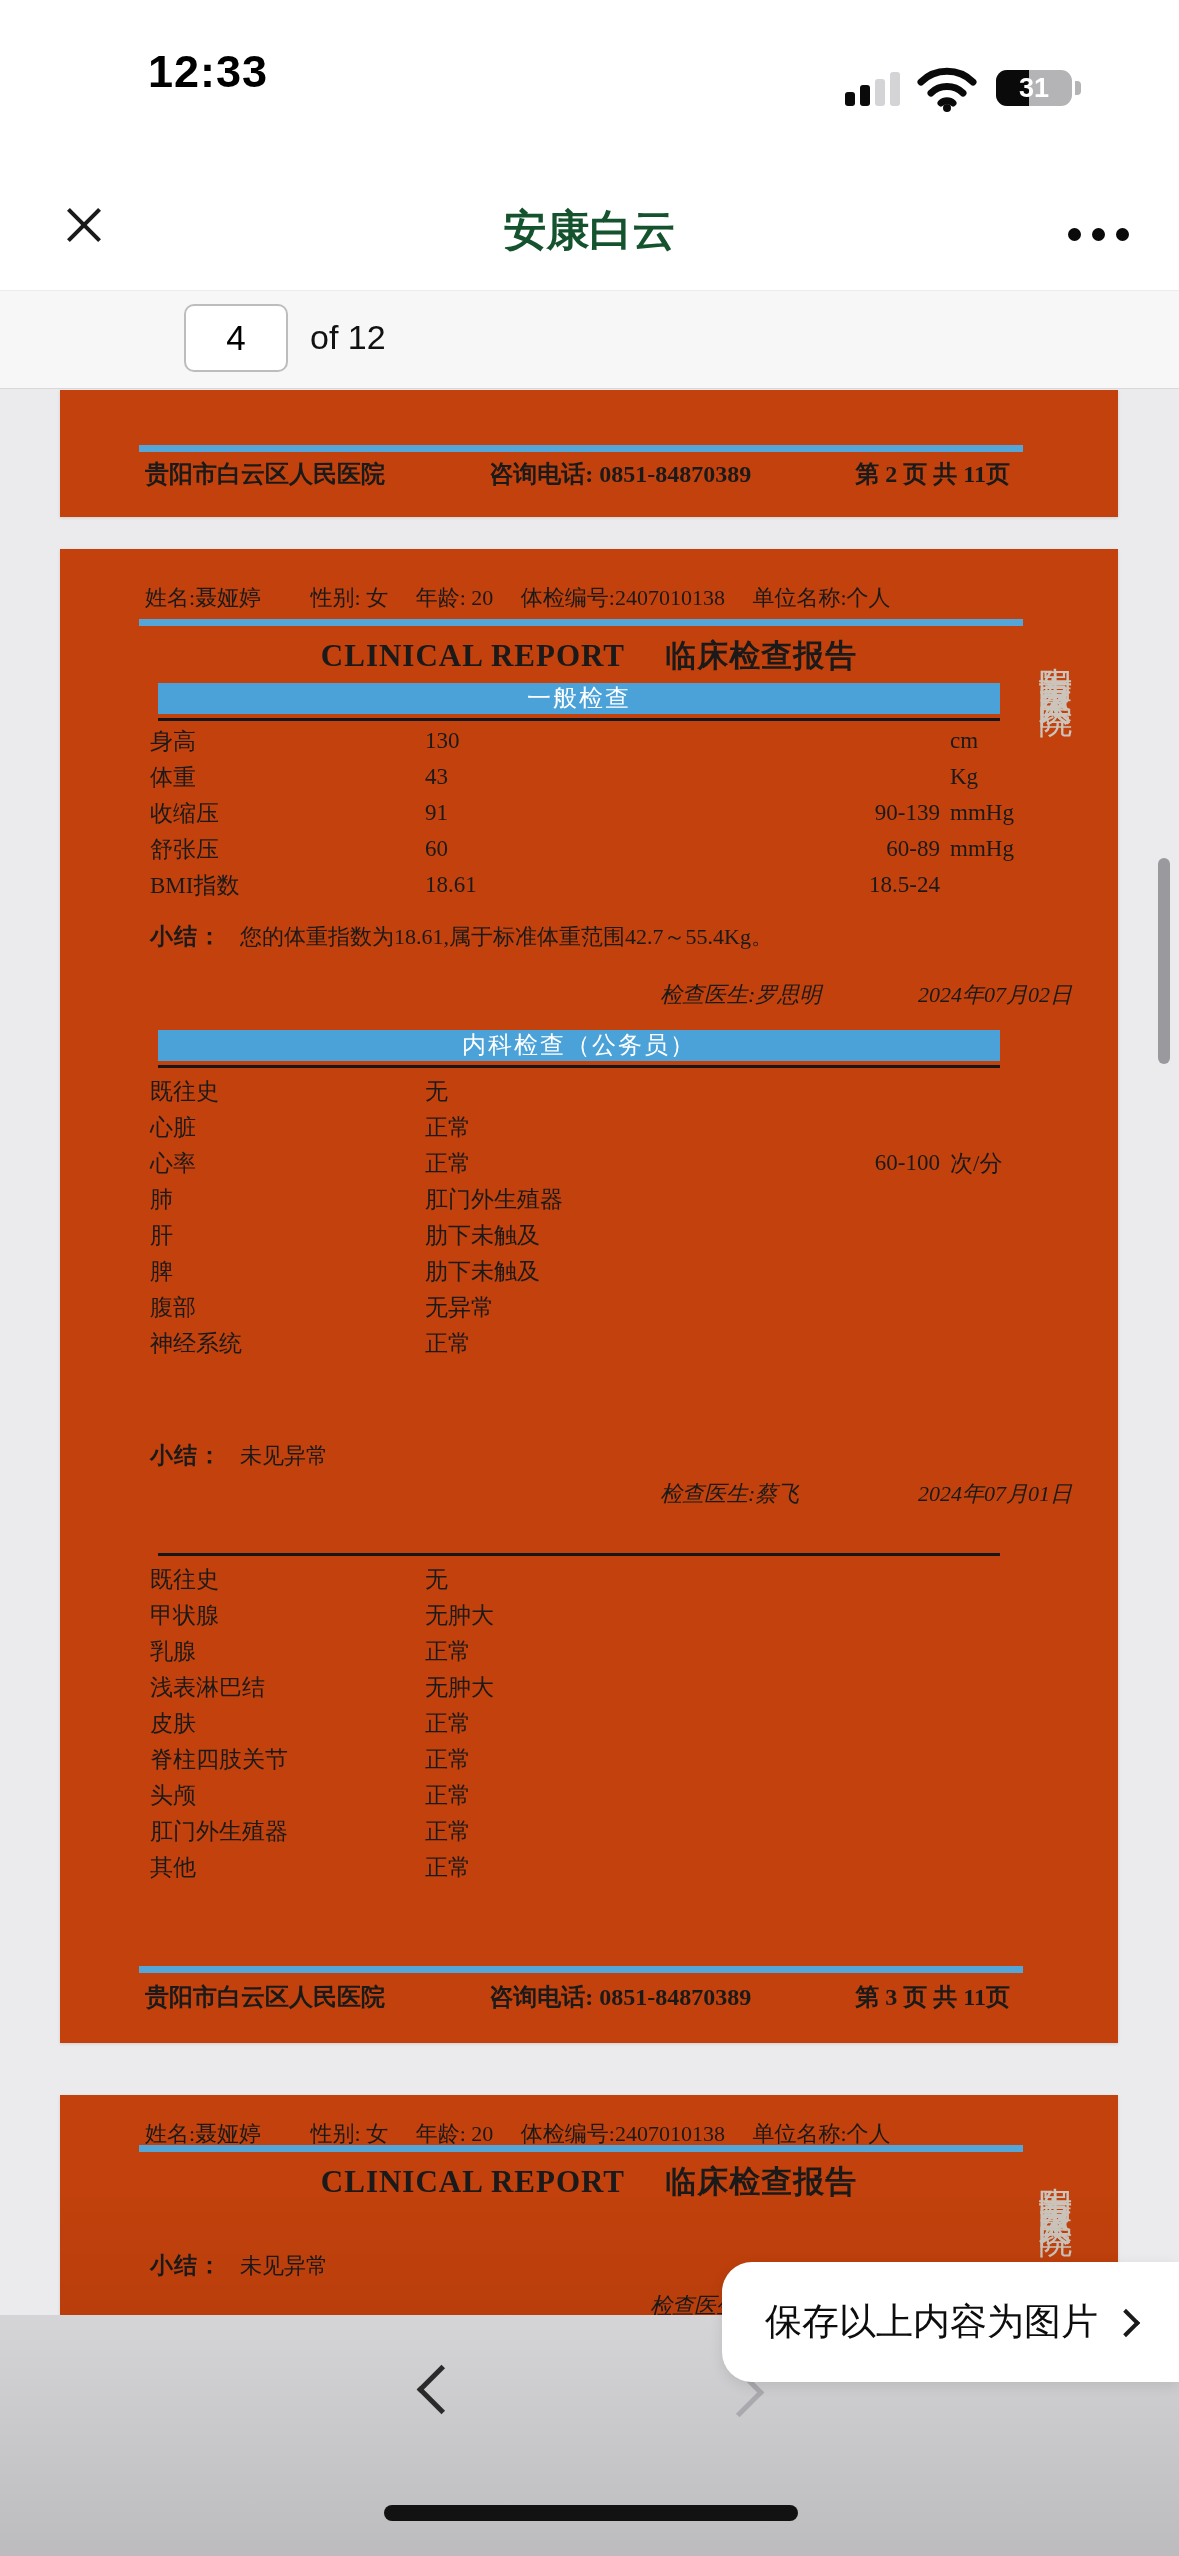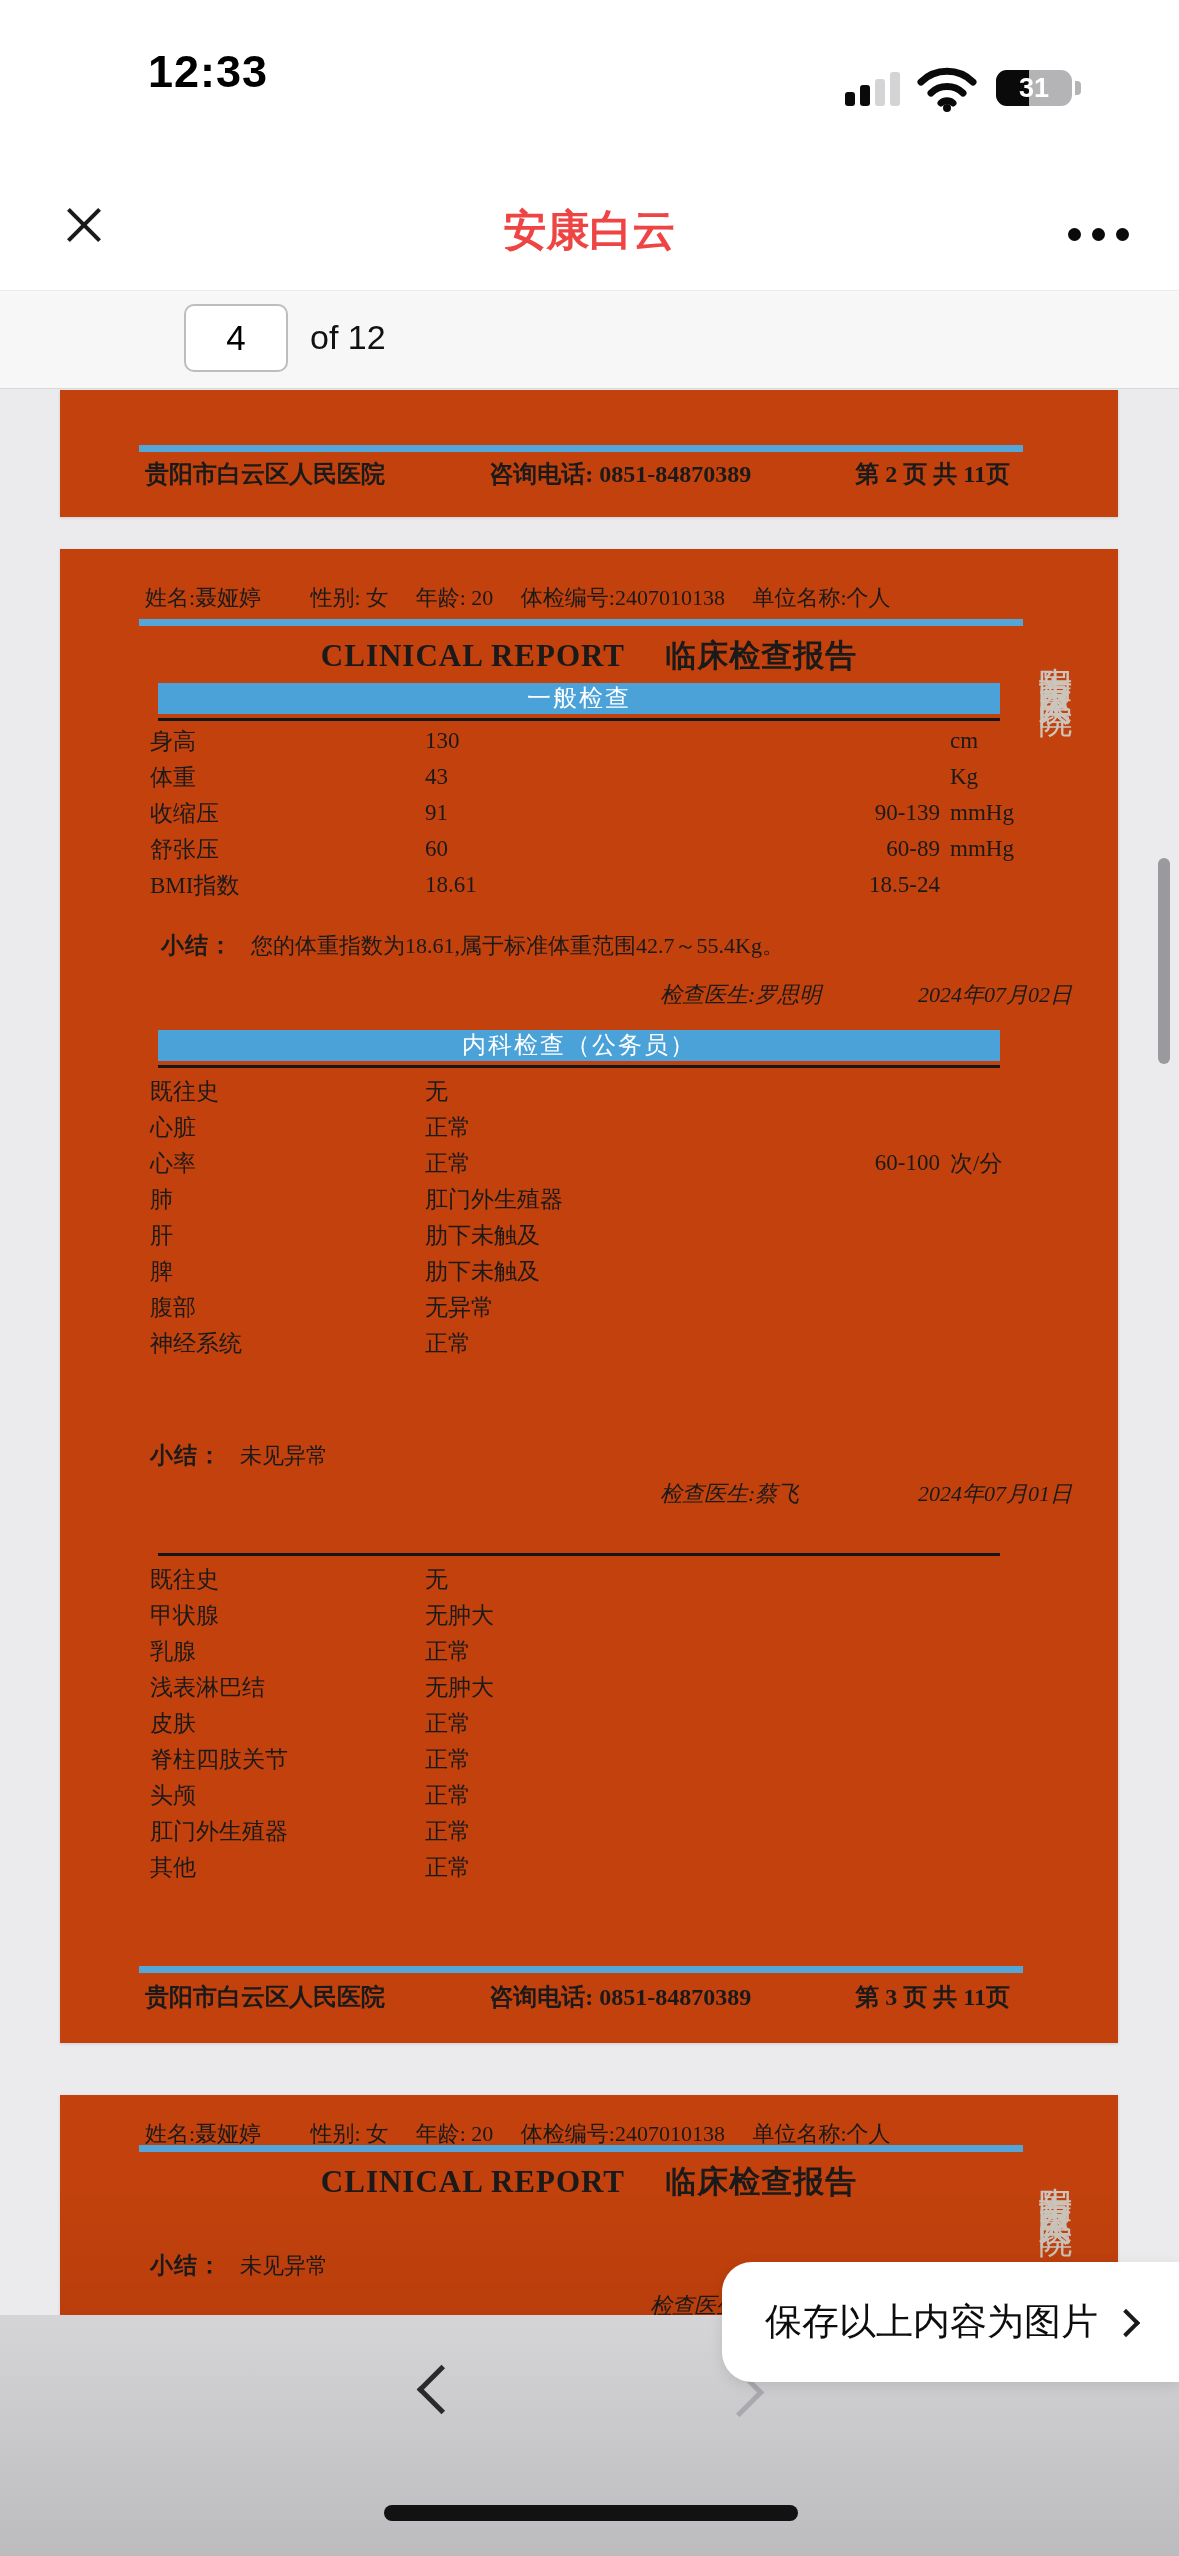--- a/index.html
+++ b/index.html
@@ -14,21 +14,21 @@
   .sigbars i:nth-child(3){height:27px;background:#d4d4d6}.sigbars i:nth-child(4){height:34px;background:#d4d4d6}
   .wifi{position:absolute;top:66px;left:916px;}
   .batt{position:absolute;top:70px;left:996px;width:76px;height:36px;border-radius:11px;background:#b4b4b6;overflow:hidden;}
   .batt .lvl{position:absolute;left:0;top:0;bottom:0;width:44%;background:#0a0a0a;}
   .batt .pct{position:absolute;left:0;right:0;top:0;bottom:0;display:flex;align-items:center;justify-content:center;color:#fff;font-size:27px;font-weight:700;}
   .batt-cap{position:absolute;top:81px;left:1075px;width:6px;height:14px;border-radius:0 4px 4px 0;background:#b4b4b6;}
 
   .close-x{position:absolute;top:204px;left:62px;width:42px;height:42px;cursor:pointer;}
   .close-x::before,.close-x::after{content:"";position:absolute;left:20px;top:-1px;width:4px;height:44px;background:#1a1a1a;}
   .close-x::before{transform:rotate(45deg)}.close-x::after{transform:rotate(-45deg)}
-  .nav-title{position:absolute;top:202px;left:0;width:1179px;text-align:center;font-size:43px;font-weight:700;color:#ef4444;}
+  .nav-title{position:absolute;top:202px;left:0;width:1179px;text-align:center;font-size:43px;font-weight:700;color:#14532d;}
   .more-dots{position:absolute;top:228px;left:1068px;display:flex;gap:11px;}
   .more-dots i{width:13px;height:13px;border-radius:50%;background:#0a0a0a;}
 
   
   .pager{position:absolute;top:290px;left:0;width:1179px;height:97px;background:#f7f7f7;border-top:1px solid #ececec;border-bottom:1px solid #d8d8d8;z-index:4;}
   .page-box{position:absolute;top:13px;left:184px;width:100px;height:64px;background:#fff;border:2px solid #bdbdbd;border-radius:10px;text-align:center;line-height:64px;font-size:35px;color:#000;}
   .of-label{position:absolute;top:27px;left:310px;font-size:34px;color:#111;}
 
   
   .page{position:absolute;left:60px;width:1058px;background:#c2410c;box-shadow:0 1px 3px rgba(0,0,0,.12);z-index:1;overflow:hidden;
@@ -154,21 +154,21 @@
         </div>
 
         <div class="row">
           <span class="cl">BMI指数</span>
           <span class="cv">18.61</span>
           <span class="cr">18.5-24</span>
           <span class="cu"></span>
         </div>
 
     </div>
-    <div class="sumline" style="top:381px;margin-left:11px;">
+    <div class="sumline" style="top:372px;">
       <b>小结：</b><span>您的体重指数为18.61,属于标准体重范围42.7～55.4Kg。</span>
     </div>
     <div class="docline" style="top:431px;left:600px;">检查医生:罗思明</div>
     <div class="docline" style="top:431px;left:858px;">2024年07月02日</div>
 
     <div class="secbar" style="top:481px;">内科检查（公务员）</div>
     <div class="secline" style="top:516px;"></div>
     <div class="rows" style="top:524px;">
 
         <div class="row">

